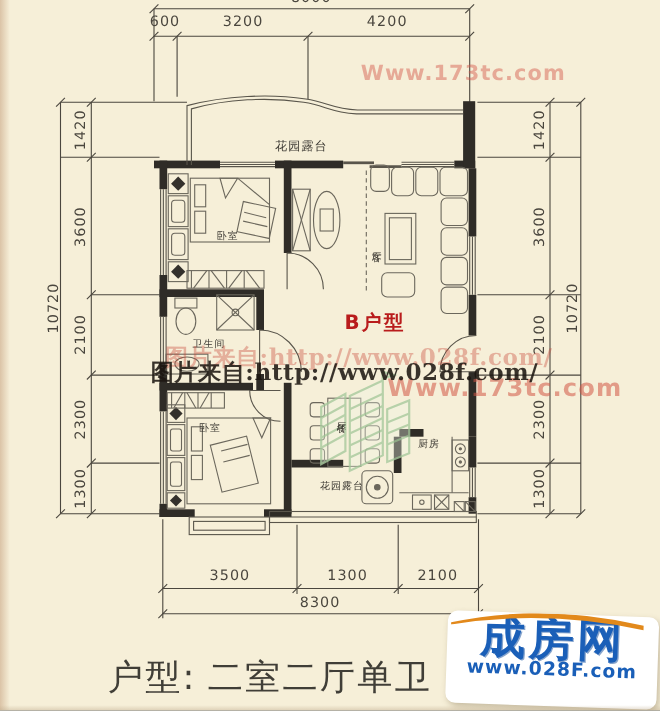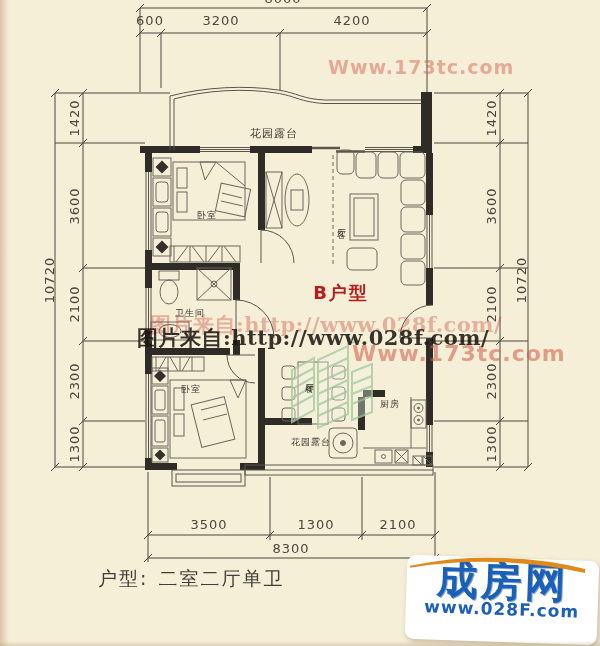--- a/index.html
+++ b/index.html
@@ -16,21 +16,21 @@
   .room{color:#3b3832;transform:translate(-50%,-50%);letter-spacing:1px;}
   .room.vert{writing-mode:vertical-rl;text-orientation:upright;letter-spacing:0;}
   .unit-label{font-size:18px;font-weight:600;color:#b91c1c;letter-spacing:2px;transform:translate(-50%,-50%);}
   .wm-echo{left:150px;top:311px;font-family:"DejaVu Serif","Liberation Serif",serif;
     font-weight:bold;font-size:21px;color:rgba(200,72,55,0.38);filter:blur(0.4px);letter-spacing:0.5px;}
   .wm-black{left:137px;top:324px;font-family:"DejaVu Serif","Liberation Serif",serif;
     font-weight:bold;font-size:21px;color:rgba(28,22,16,0.87);letter-spacing:0.5px;}
   .wm-red-mid{left:352px;top:341px;font-weight:bold;font-size:22px;color:rgba(210,85,70,0.55);letter-spacing:1px;}
   .wm-red-top{left:328px;top:56px;font-weight:bold;font-size:19px;color:rgba(210,85,70,0.45);letter-spacing:1px;}
   .wm-gray{left:341px;top:360px;font-size:27px;color:rgba(138,138,124,0.78);letter-spacing:2px;}
-  .title-line{position:absolute;left:98px;color:#403e37;font-size:19px;letter-spacing:2px;white-space:nowrap;}
+  .title-line{position:absolute;left:98px;color:#403e37;font-size:32px;letter-spacing:2px;white-space:nowrap;margin-top:28px;}
   .title-line .val{margin-left:10px;}
   .logo{
     position:absolute;left:406px;top:558px;width:192px;height:84px;background:#fff;
     border-radius:9px;transform:rotate(2deg);box-shadow:2px 3px 6px rgba(110,90,55,0.35);
     display:flex;flex-direction:column;align-items:center;justify-content:flex-start;overflow:hidden;
   }
   .logo .name{font-size:41px;font-weight:bold;color:#1a5fb8;letter-spacing:3px;line-height:1;margin-top:3px;
     text-shadow:1px 1px 0 rgba(13,74,153,0.5);}
   .logo .swoosh{margin-top:-7px;}
   .logo .url{font-size:17px;font-weight:bold;color:#1a5fb8;letter-spacing:1px;margin-top:-3px;}

